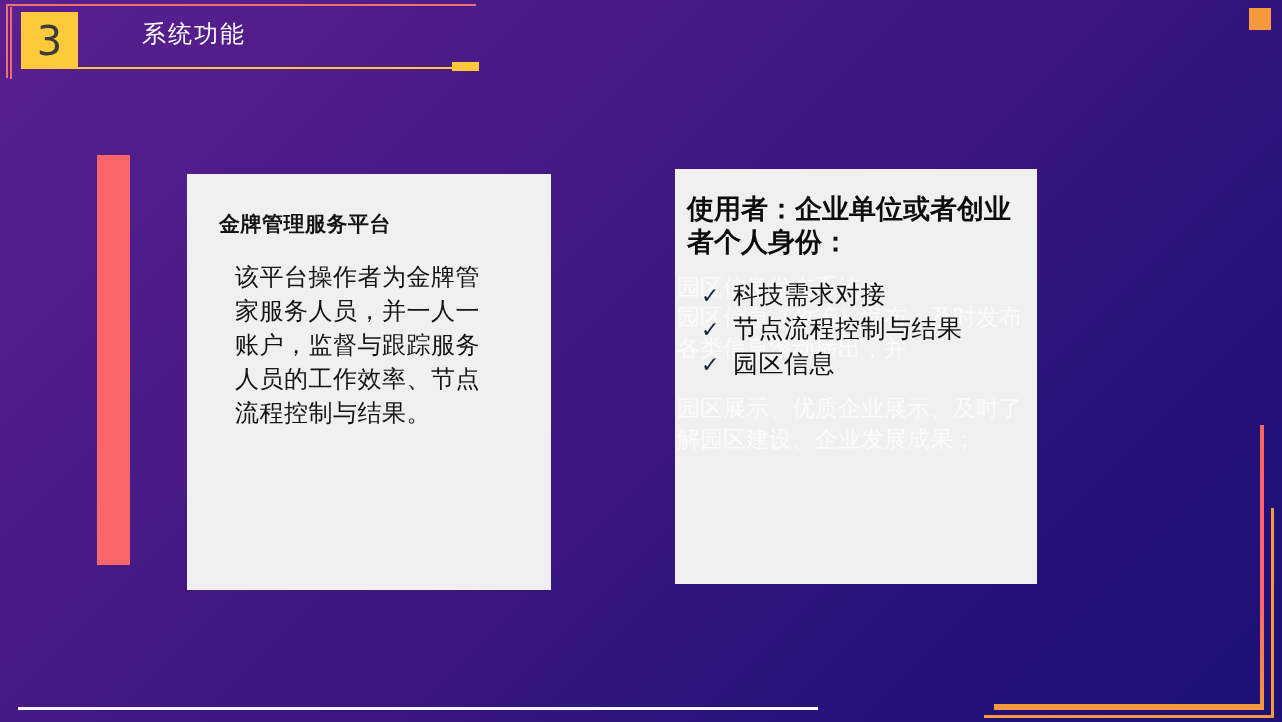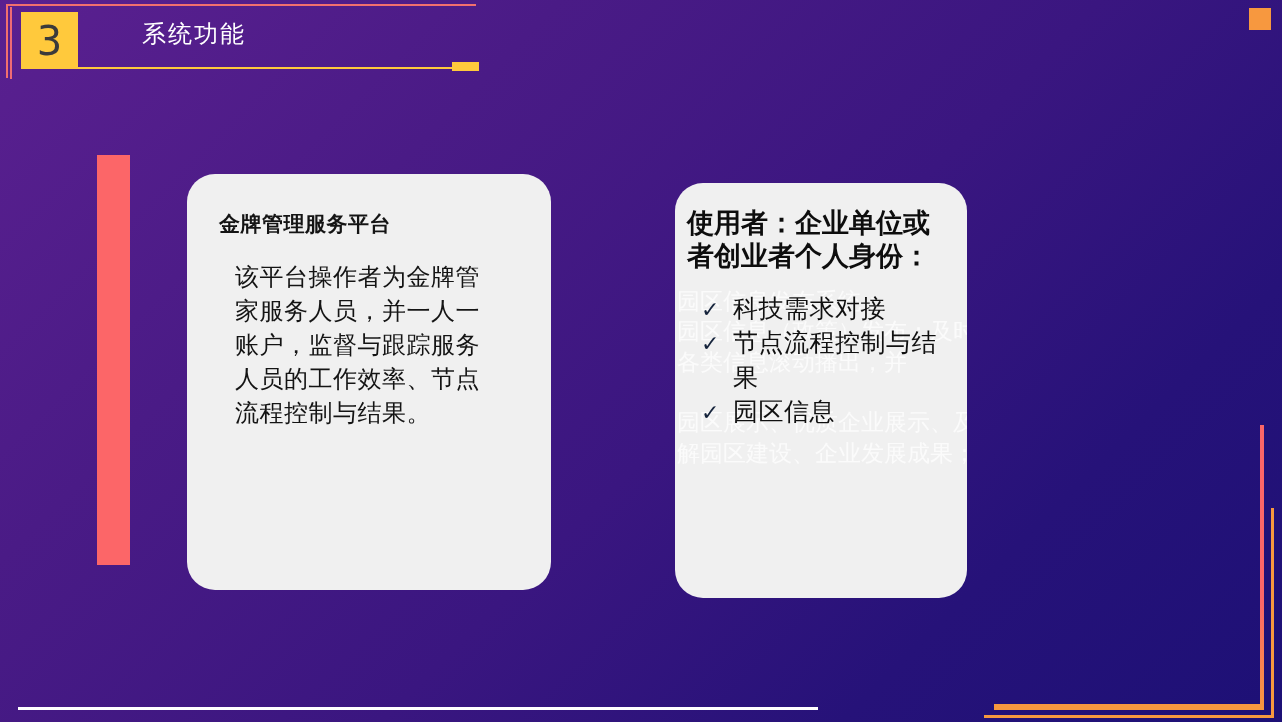--- a/index.html
+++ b/index.html
@@ -111,33 +111,32 @@
     height: 410px;
     background: #fc6668;
   }
 
   
   .card {
     position: absolute;
     background: #f0f0f0;
     box-sizing: border-box;
     overflow: hidden;
-    border-radius: 28px;
   }
   .card-left {
     left: 187px;
     top: 174px;
     width: 364px;
     height: 416px;
     padding: 36px 32px 0 32px;
   }
   .card-right {
     left: 675px;
-    top: 183px;
-    width: 292px;
+    top: 169px;
+    width: 362px;
     height: 415px;
     padding: 24px 24px 0 12px;
   }
 
   .card-left .card-title {
     font-size: 21px;
     font-weight: bold;
     color: #141414;
     margin: 0 0 22px 0;
     letter-spacing: 0.5px;

